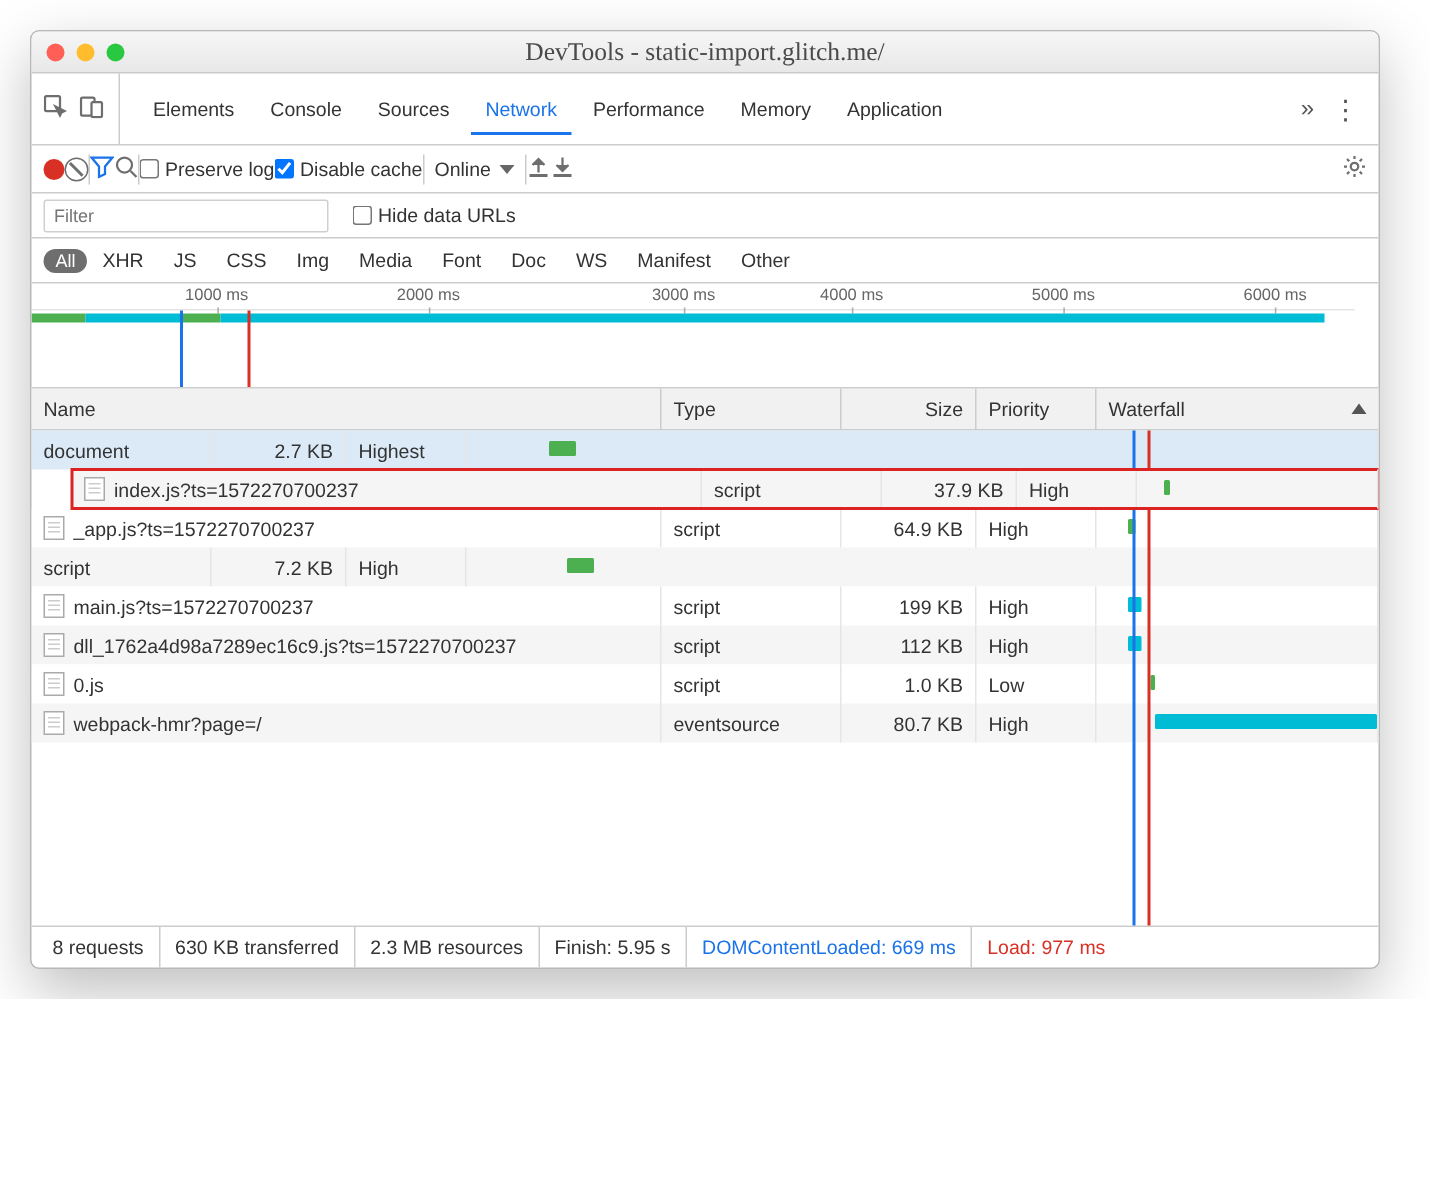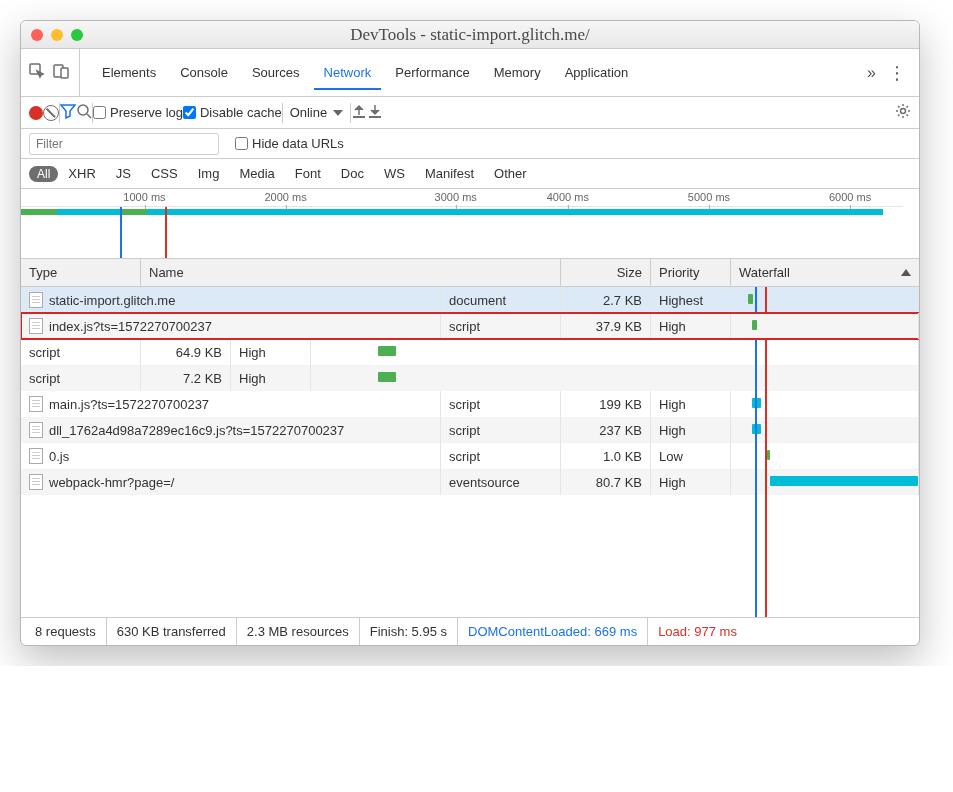--- a/index.html
+++ b/index.html
@@ -108,21 +108,21 @@
 .c-pri { width:80px; }
 .c-wf  { flex:1; position:relative; }
 .sort-tri { margin-left:auto; width:0; height:0; border-left:5px solid transparent; border-right:5px solid transparent; border-bottom:7px solid #555; }
 
 .rows { min-height: 330px; position:relative; }
 .row { display:flex; height:26px; align-items:stretch; font-size:13px; }
 .row:nth-child(odd){ background:#fff; }
 .row:nth-child(even){ background:#f5f5f5; }
 .row.sel { background:#dceaf8; }
 .row .col { border-right:1px solid #e5e5e5; }
-.row.highlight { outline:2px solid #dd2222; outline-offset:-1px; position:relative; z-index:2; }
+.row.highlight { outline:2px solid #dd2222; outline-offset:-1px; position:relative; z-index:2;margin-left:27px; }
 .file-ico { width:14px; height:16px; border:1px solid #aaa; margin-right:6px; position:relative; background:#fff; }
 .file-ico::after{ content:""; position:absolute; top:3px; left:2px; right:2px; height:1px; background:#ccc; box-shadow:0 3px 0 #ccc,0 6px 0 #ccc; }
 
 .wf-cell { position:relative; }
 .wf-bar { position:absolute; top:7px; height:10px; border-radius:1px; }
 .wf-vline { position:absolute; top:0; bottom:0; width:2px; }
 .wf-overlay { position:absolute; inset:0; pointer-events:none; }
 
 .statusbar {
   display:flex; align-items:center; height:28px; border-top:1px solid #ccc; font-size:13px; padding:0 4px;
@@ -244,57 +244,57 @@
         <div class="ov-seg" style="left: 0%; width: 4%; background: rgb(76, 175, 80);"></div>
         <div class="ov-seg" style="left: 4%; width: 7%; background: rgb(0, 188, 212);"></div>
         <div class="ov-seg" style="left: 11%; width: 3%; background: rgb(76, 175, 80);"></div>
         <div class="ov-seg" style="left: 14%; width: 82%; background: rgb(0, 188, 212);"></div>
         <div class="ov-vline" style="left: 11%; background: rgb(26, 115, 232);"></div>
         <div class="ov-vline" style="left: 16%; background: rgb(217, 48, 37);"></div>
       </div>
   </div>
 
   <div class="grid-head">
+    <div class="col c-name">Name</div>
     <div class="col c-type">Type</div>
-    <div class="col c-name">Name</div>
     <div class="col c-size">Size</div>
     <div class="col c-pri">Priority</div>
     <div class="col c-wf">
       <span>Waterfall</span>
       <span class="sort-tri"></span>
     </div>
   </div>
 
   <div class="rows">
     <div id="rows-host">
         <div class="row sel">
-          <div class="col c-name">
-            <span class="file-ico"></span>
-            <span>static-import.glitch.me</span>
-          </div>
           <div class="col c-type">document</div>
           <div class="col c-size">2.7 KB</div>
           <div class="col c-pri">Highest</div>
           <div class="col c-wf wf-cell">
             <span class="wf-bar" style="left:9%;width:3%;background:#4caf50"></span>
           </div>
         </div>
         <div class="row highlight">
           <div class="col c-name">
             <span class="file-ico"></span>
             <span>index.js?ts=1572270700237</span>
           </div>
           <div class="col c-type">script</div>
           <div class="col c-size">37.9 KB</div>
           <div class="col c-pri">High</div>
           <div class="col c-wf wf-cell">
             <span class="wf-bar" style="left:11%;width:3%;background:#4caf50"></span>
           </div>
         </div>
         <div class="row">
+          <div class="col c-name">
+            <span class="file-ico"></span>
+            <span>_app.js?ts=1572270700237</span>
+          </div>
           <div class="col c-type">script</div>
           <div class="col c-size">64.9 KB</div>
           <div class="col c-pri">High</div>
           <div class="col c-wf wf-cell">
             <span class="wf-bar" style="left:11%;width:3%;background:#4caf50"></span>
           </div>
         </div>
         <div class="row">
           <div class="col c-type">script</div>
           <div class="col c-size">7.2 KB</div>
@@ -314,21 +314,21 @@
           <div class="col c-wf wf-cell">
             <span class="wf-bar" style="left:11%;width:5%;background:#00bcd4"></span>
           </div>
         </div>
         <div class="row">
           <div class="col c-name">
             <span class="file-ico"></span>
             <span>dll_1762a4d98a7289ec16c9.js?ts=1572270700237</span>
           </div>
           <div class="col c-type">script</div>
-          <div class="col c-size">237 KB</div>
+          <div class="col c-size">112 KB</div>
           <div class="col c-pri">High</div>
           <div class="col c-wf wf-cell">
             <span class="wf-bar" style="left:11%;width:5%;background:#00bcd4"></span>
           </div>
         </div>
         <div class="row">
           <div class="col c-name">
             <span class="file-ico"></span>
             <span>0.js</span>
           </div>

